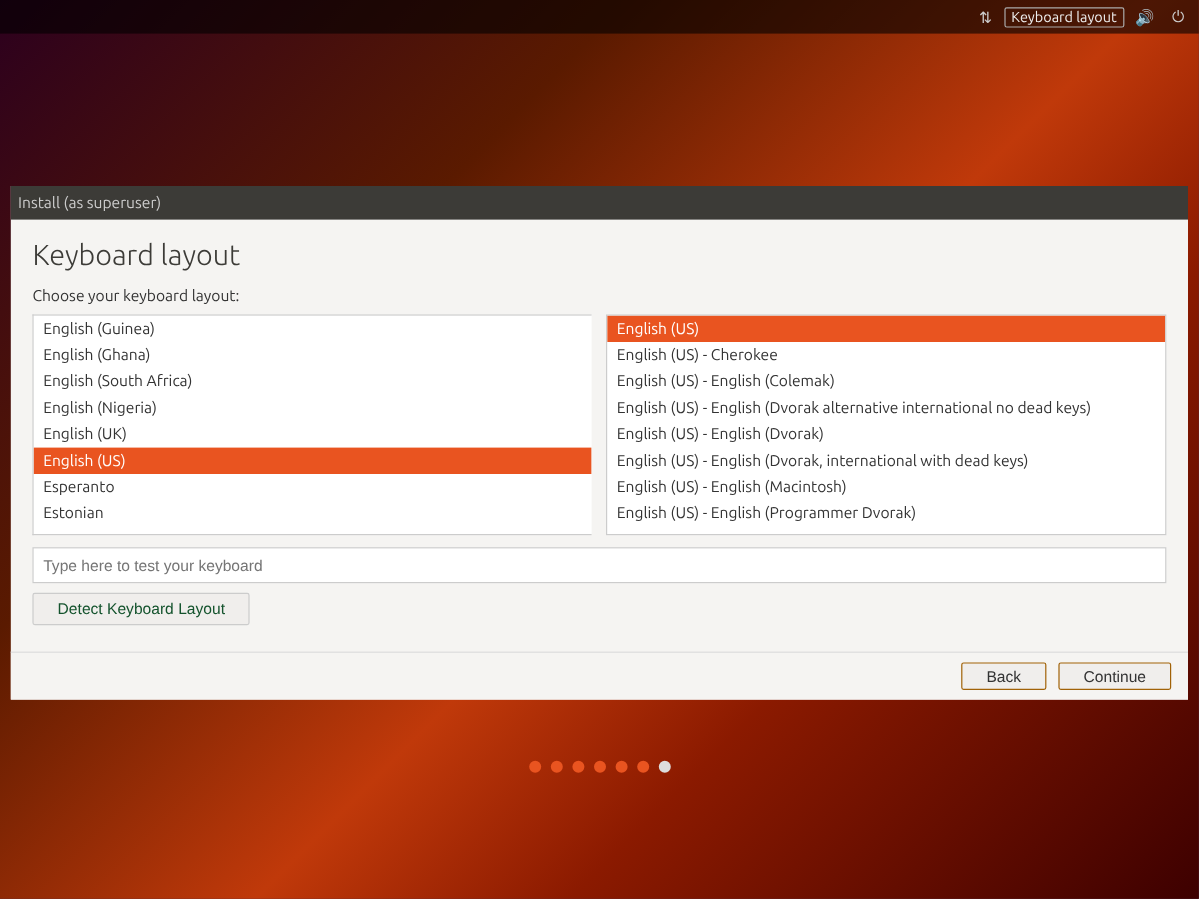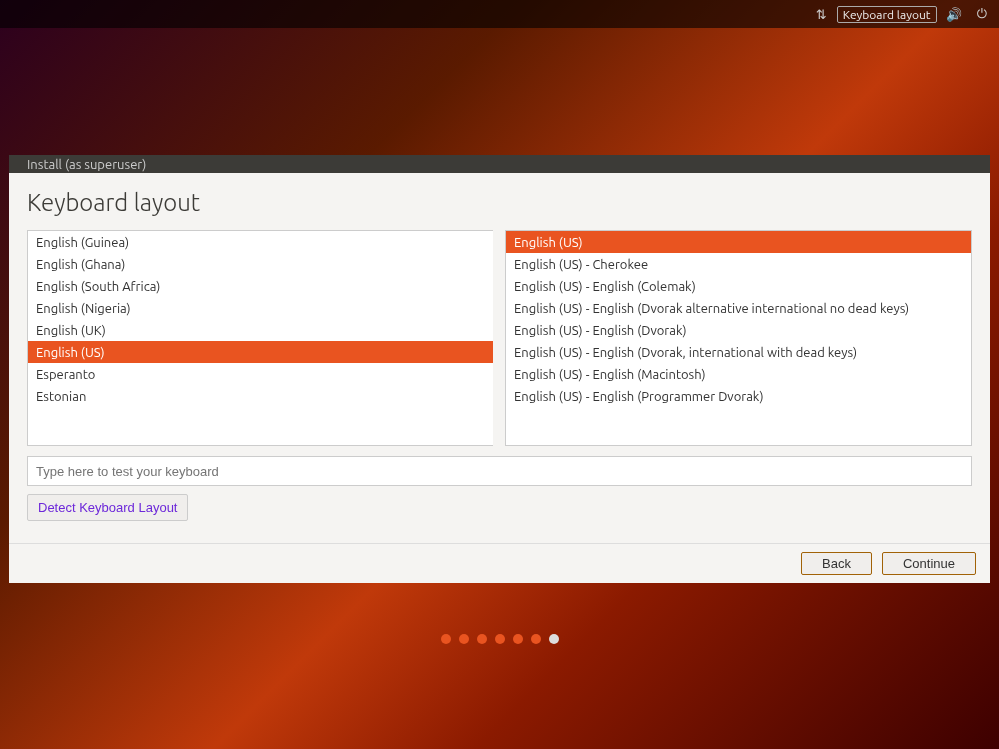--- a/index.html
+++ b/index.html
@@ -57,24 +57,24 @@
       width: 981px;
       height: 428px;
       background: #f5f4f2;
       z-index: 5;
       display: flex;
       flex-direction: column;
     }
 
     .window-titlebar {
       background: #3c3b37;
-      height: 18px;
-      display: flex;
-      align-items: center;
-      padding-left: 18px;
+      height: 28px;
+      display: flex;
+      align-items: center;
+      padding-left: 6px;
     }
     .window-title-text {
       color: #ccc;
       font-size: 13px;
     }
 
     .window-content {
       flex: 1;
       padding: 16px 18px;
       display: flex;
@@ -136,25 +136,25 @@
       border: 1px solid #ccc;
       padding: 14px 8px;
       font-size: 13px;
       color: #aaa;
       background: #fff;
       outline: none;
     }
 
     .detect-button {
       display: inline-block;
-      padding: 5px 10px;
+      padding: 5px 20px;
       background: #f0eeec;
       border: 1px solid #ccc;
       font-size: 13px;
-      color: #6d28d9;
+      color: #14532d;
       cursor: pointer;
       border-radius: 2px;
       margin-bottom: 6px;
     }
 
     .bottom-bar {
       display: flex;
       justify-content: flex-end;
       align-items: center;
       padding: 8px 14px;
@@ -211,20 +211,21 @@
   <span class="top-panel-icon">⏻</span>
 </div>
 
 <div class="installer-window">
   <div class="window-titlebar">
     <span class="window-title-text">Install (as superuser)</span>
   </div>
 
   <div class="window-content">
     <div class="page-heading">Keyboard layout</div>
+    <div class="choose-label">Choose your keyboard layout:</div>
 
     <div class="layout-lists">
 
       <div class="list-box" id="left-list">
           <div class="list-item">English (Guinea)</div>
           <div class="list-item">English (Ghana)</div>
           <div class="list-item">English (South Africa)</div>
           <div class="list-item">English (Nigeria)</div>
           <div class="list-item">English (UK)</div>
           <div class="list-item selected">English (US)</div>

